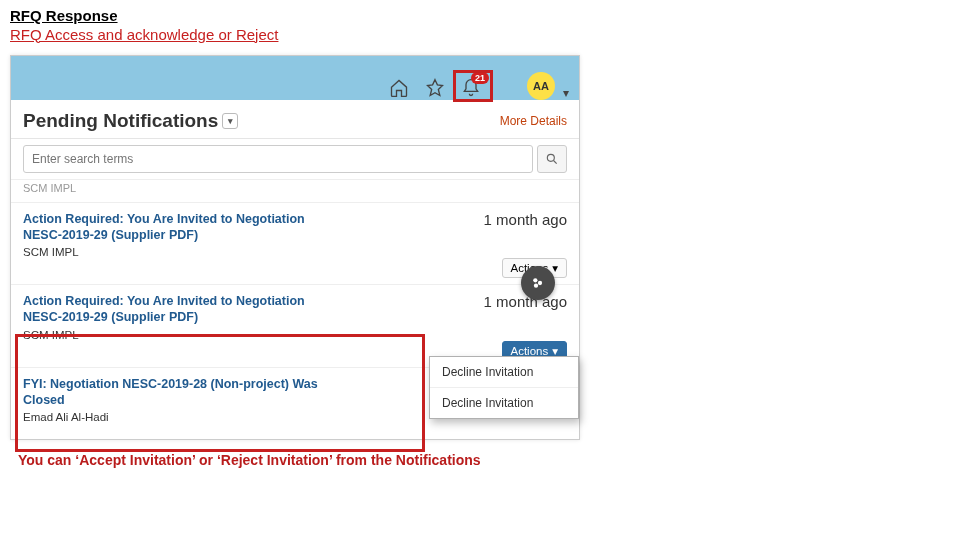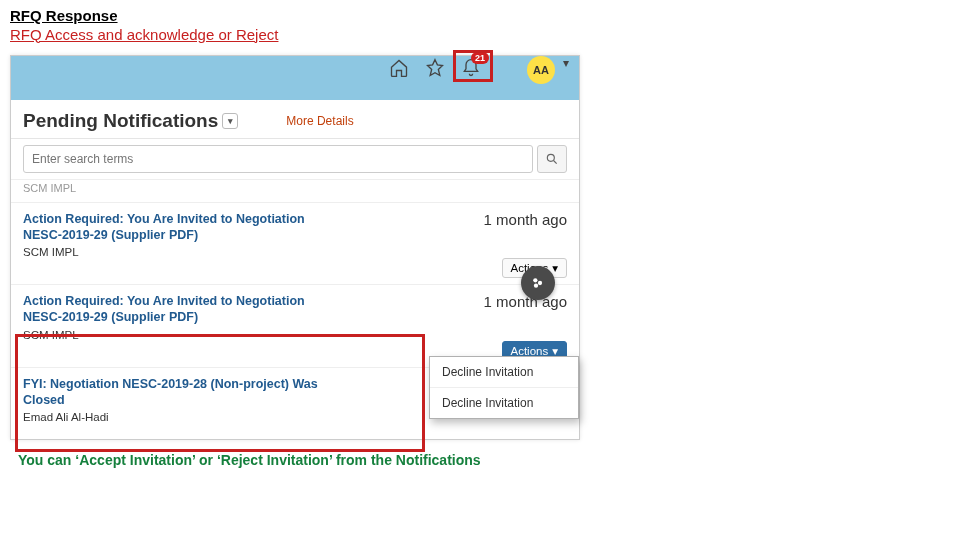--- a/index.html
+++ b/index.html
@@ -1,27 +1,27 @@
 <!DOCTYPE html>
 <html><head>
 <meta charset="utf-8">
 <style>
   * { box-sizing: border-box; margin: 0; padding: 0; }
   body { font-family: Arial, Helvetica, sans-serif; background: #fff; width: 960px; height: 540px; position: relative; }
   .page-heading { font-size: 15px; font-weight: bold; color: #000; text-decoration: underline; padding: 6px 2px 0 10px; line-height: 1.3; }
   .page-subheading { font-size: 15px; font-weight: normal; color: #c72020; text-decoration: underline; padding: 0 10px 8px 10px; }
   .screenshot-wrap { position: relative; margin: 4px 0 0 10px; width: 570px; border: 1px solid #ccc; box-shadow: 0 0 4px rgba(0,0,0,0.1); }
-  .topbar { background: #8dc7e2; height: 44px; display: flex; align-items: flex-start; justify-content: flex-end; padding: 0 10px 0 40px; gap: 12px; }
+  .topbar { background: #8dc7e2; height: 44px; display: flex; align-items: flex-end; justify-content: flex-end; padding: 0 10px 0 40px; gap: 12px; }
   .topbar .ticon { width: 24px; height: 24px; color: #444; display:flex; align-items:center; justify-content:center; }
   .bell-wrap { position: relative; }
   .bell-badge { position: absolute; top: -4px; left: 12px; background: #d12020; color: #fff; font-size: 9px; font-weight: bold; border-radius: 8px; padding: 1px 4px; }
   .bell-highlight { position: absolute; border: 3px solid #c72020; width: 40px; height: 32px; left: -6px; top: -6px; }
   .avatar { width: 28px; height: 28px; border-radius: 50%; background: #fde047; color:#333; font-size: 11px; display:flex; align-items:center; justify-content:center; font-weight:bold; }
   .chev { color:#444; font-size:12px; margin-left:-4px; }
-  .panel-header { padding: 10px 12px 6px 12px; display:flex; align-items:center; justify-content:flex-start; border-bottom:1px solid #e5e5e5;gap:48px; }
+  .panel-header { padding: 10px 12px 6px 12px; display:flex; align-items:center; justify-content:space-between; border-bottom:1px solid #e5e5e5;gap:48px; }
   .panel-title { font-size: 19px; color:#333; font-weight:600; display:flex; align-items:center; gap:4px; }
   .panel-title .dd { width:16px; height:16px; border:1px solid #bbb; border-radius:3px; display:flex; align-items:center; justify-content:center; font-size:9px; color:#555; }
   .more-details { font-size: 12px; color:#c2410c; }
   .search-row { padding: 6px 12px; display:flex; gap:4px; }
   .search-input { flex:1; border:1px solid #ccc; border-radius:3px; padding:5px 8px; font-size:12px; color:#777; }
   .search-btn { width:30px; height:28px; border:1px solid #ccc; border-radius:3px; display:flex; align-items:center; justify-content:center; color:#666; font-size:13px; background:#f5f5f5; }
   .list { }
   .item { padding: 8px 12px 8px 12px; border-top:1px solid #eee; position:relative; }
   .item.truncated-top { padding-top:2px; color:#999; font-size:11px; }
   .item-title { color:#215a8f; font-weight:bold; font-size:12.5px; line-height:1.3; }
@@ -29,21 +29,21 @@
   .item-sub { color:#333; font-size:11.5px; margin-top:3px; }
   .item-meta { position:absolute; right:12px; top:8px; font-size:15px; color:#333; }
   .item-actions { position:absolute; right:12px; bottom:6px; }
   .actions-btn { font-size:11.5px; border:1px solid #ccc; border-radius:3px; padding:2px 8px; background:#fafafa; display:flex; align-items:center; gap:4px; }
   .actions-btn.open-btn { background:#2e6da4; color:#fff; border:1px solid #2e6da4; }
   .popup-menu { position:absolute; background:#fff; border:1px solid #b0b0b0; box-shadow: 2px 4px 8px rgba(0,0,0,0.25); width:150px; }
   .popup-menu div { padding:8px 12px; font-size:12px; color:#333; border-bottom:1px solid #eee; }
   .popup-menu div:last-child { border-bottom:none; }
   .fab { position:absolute; width:34px; height:34px; border-radius:50%; background:#4a4a4a; color:#fff; display:flex; align-items:center; justify-content:center; box-shadow:0 2px 4px rgba(0,0,0,0.3); font-size:14px; }
   .red-box { position:absolute; border:3px solid #c72020; }
-  .caption { padding: 12px 18px; font-size: 14px; color:#15803d; font-weight:600; }
+  .caption { padding: 12px 18px; font-size: 14px; color:#b91c1c; font-weight:600; }
 </style>
 </head>
 <body>
 
 <div class="page-heading">RFQ Response</div>
 <div class="page-subheading">RFQ Access and acknowledge or Reject</div>
 
 <div class="screenshot-wrap">
 
   <div class="topbar">

